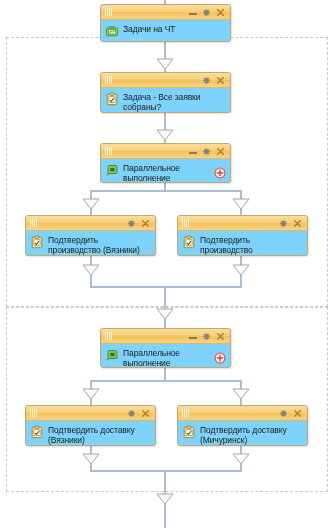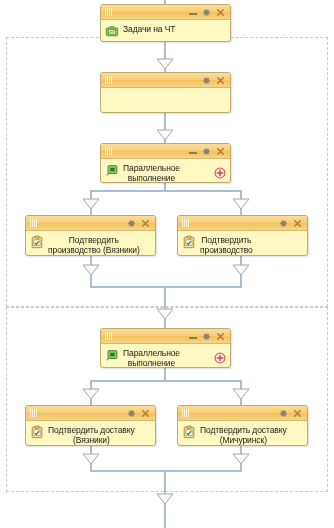--- a/index.html
+++ b/index.html
@@ -34,26 +34,25 @@
   }
   .arrow-wrap {
     position: absolute;
     width: 18px; height: 12px;
   }
   .arrow-wrap svg { display: block; }
 
   
   .node {
     position: absolute;
-    background: #fef9c3;
+    background: #7dd3fc;
     border: 1px solid #c0a870;
     border-radius: 3px;
     box-shadow: 1px 1px 2px rgba(0,0,0,0.13);
     overflow: hidden;
-    text-align: center;
   }
   .node-title {
     height: 15px;
     background: linear-gradient(180deg,#fbdd9b 0%,#f7cd74 48%,#f3c158 52%,#f8d488 100%);
     border-bottom: 1px solid #d8b771;
     display: flex;
     align-items: center;
     padding: 0 3px 0 4px;
     position: relative;
   }
@@ -272,20 +271,30 @@
       <span class="tb">
         <svg class="btn-gear" viewBox="0 0 16 16">
           <path fill="#7d7d7d" d="M8 5.2A2.8 2.8 0 1 0 8 10.8 2.8 2.8 0 1 0 8 5.2zM8 9.4a1.4 1.4 0 1 1 0-2.8 1.4 1.4 0 0 1 0 2.8z"></path>
           <path fill="#7d7d7d" d="M14 6.9l-1.5-.3-.5-1.2.9-1.3-1.1-1.1-1.3.9-1.2-.5L9 2H7l-.3 1.5-1.2.5-1.3-.9L3.1 4.1 4 5.4l-.5 1.2L2 6.9V9l1.5.3.5 1.2-.9 1.3 1.1 1.1 1.3-.9 1.2.5L7 14h2l.3-1.5 1.2-.5 1.3.9 1.1-1.1-.9-1.3.5-1.2L14 9V6.9z" opacity="0.85"></path>
         </svg>
         <svg class="btn-close" viewBox="0 0 16 16">
           <path d="M3 3 L13 13 M13 3 L3 13" stroke="#b5782a" stroke-width="2.4" stroke-linecap="round"></path>
         </svg>
       </span>
     </div>
+    <div class="node-body">
+      <svg class="node-icon" viewBox="0 0 16 16">
+        <rect x="2.5" y="2.5" width="11" height="12" rx="1" fill="#fbe6a8" stroke="#9a7b2e" stroke-width="1"></rect>
+        <rect x="5.5" y="1.2" width="5" height="2.6" rx="0.6" fill="#e8d08a" stroke="#9a7b2e" stroke-width="0.9"></rect>
+        <rect x="4.5" y="5.5" width="7" height="6.5" fill="#ffffff" stroke="#9a7b2e" stroke-width="0.7"></rect>
+        <path d="M5.6 9.2 L7.2 10.8 L10.4 6.9" fill="none" stroke="#3b6f2e" stroke-width="1.3"></path>
+      </svg>
+      <div class="node-label">Задача - Все заявки
+собраны?</div>
+    </div>
   </div>
 
   <div class="node n-par1">
     <div class="node-title">
       <span class="grip">
           <i></i>
           <i></i>
           <i></i>
           <i></i>
         </span>

